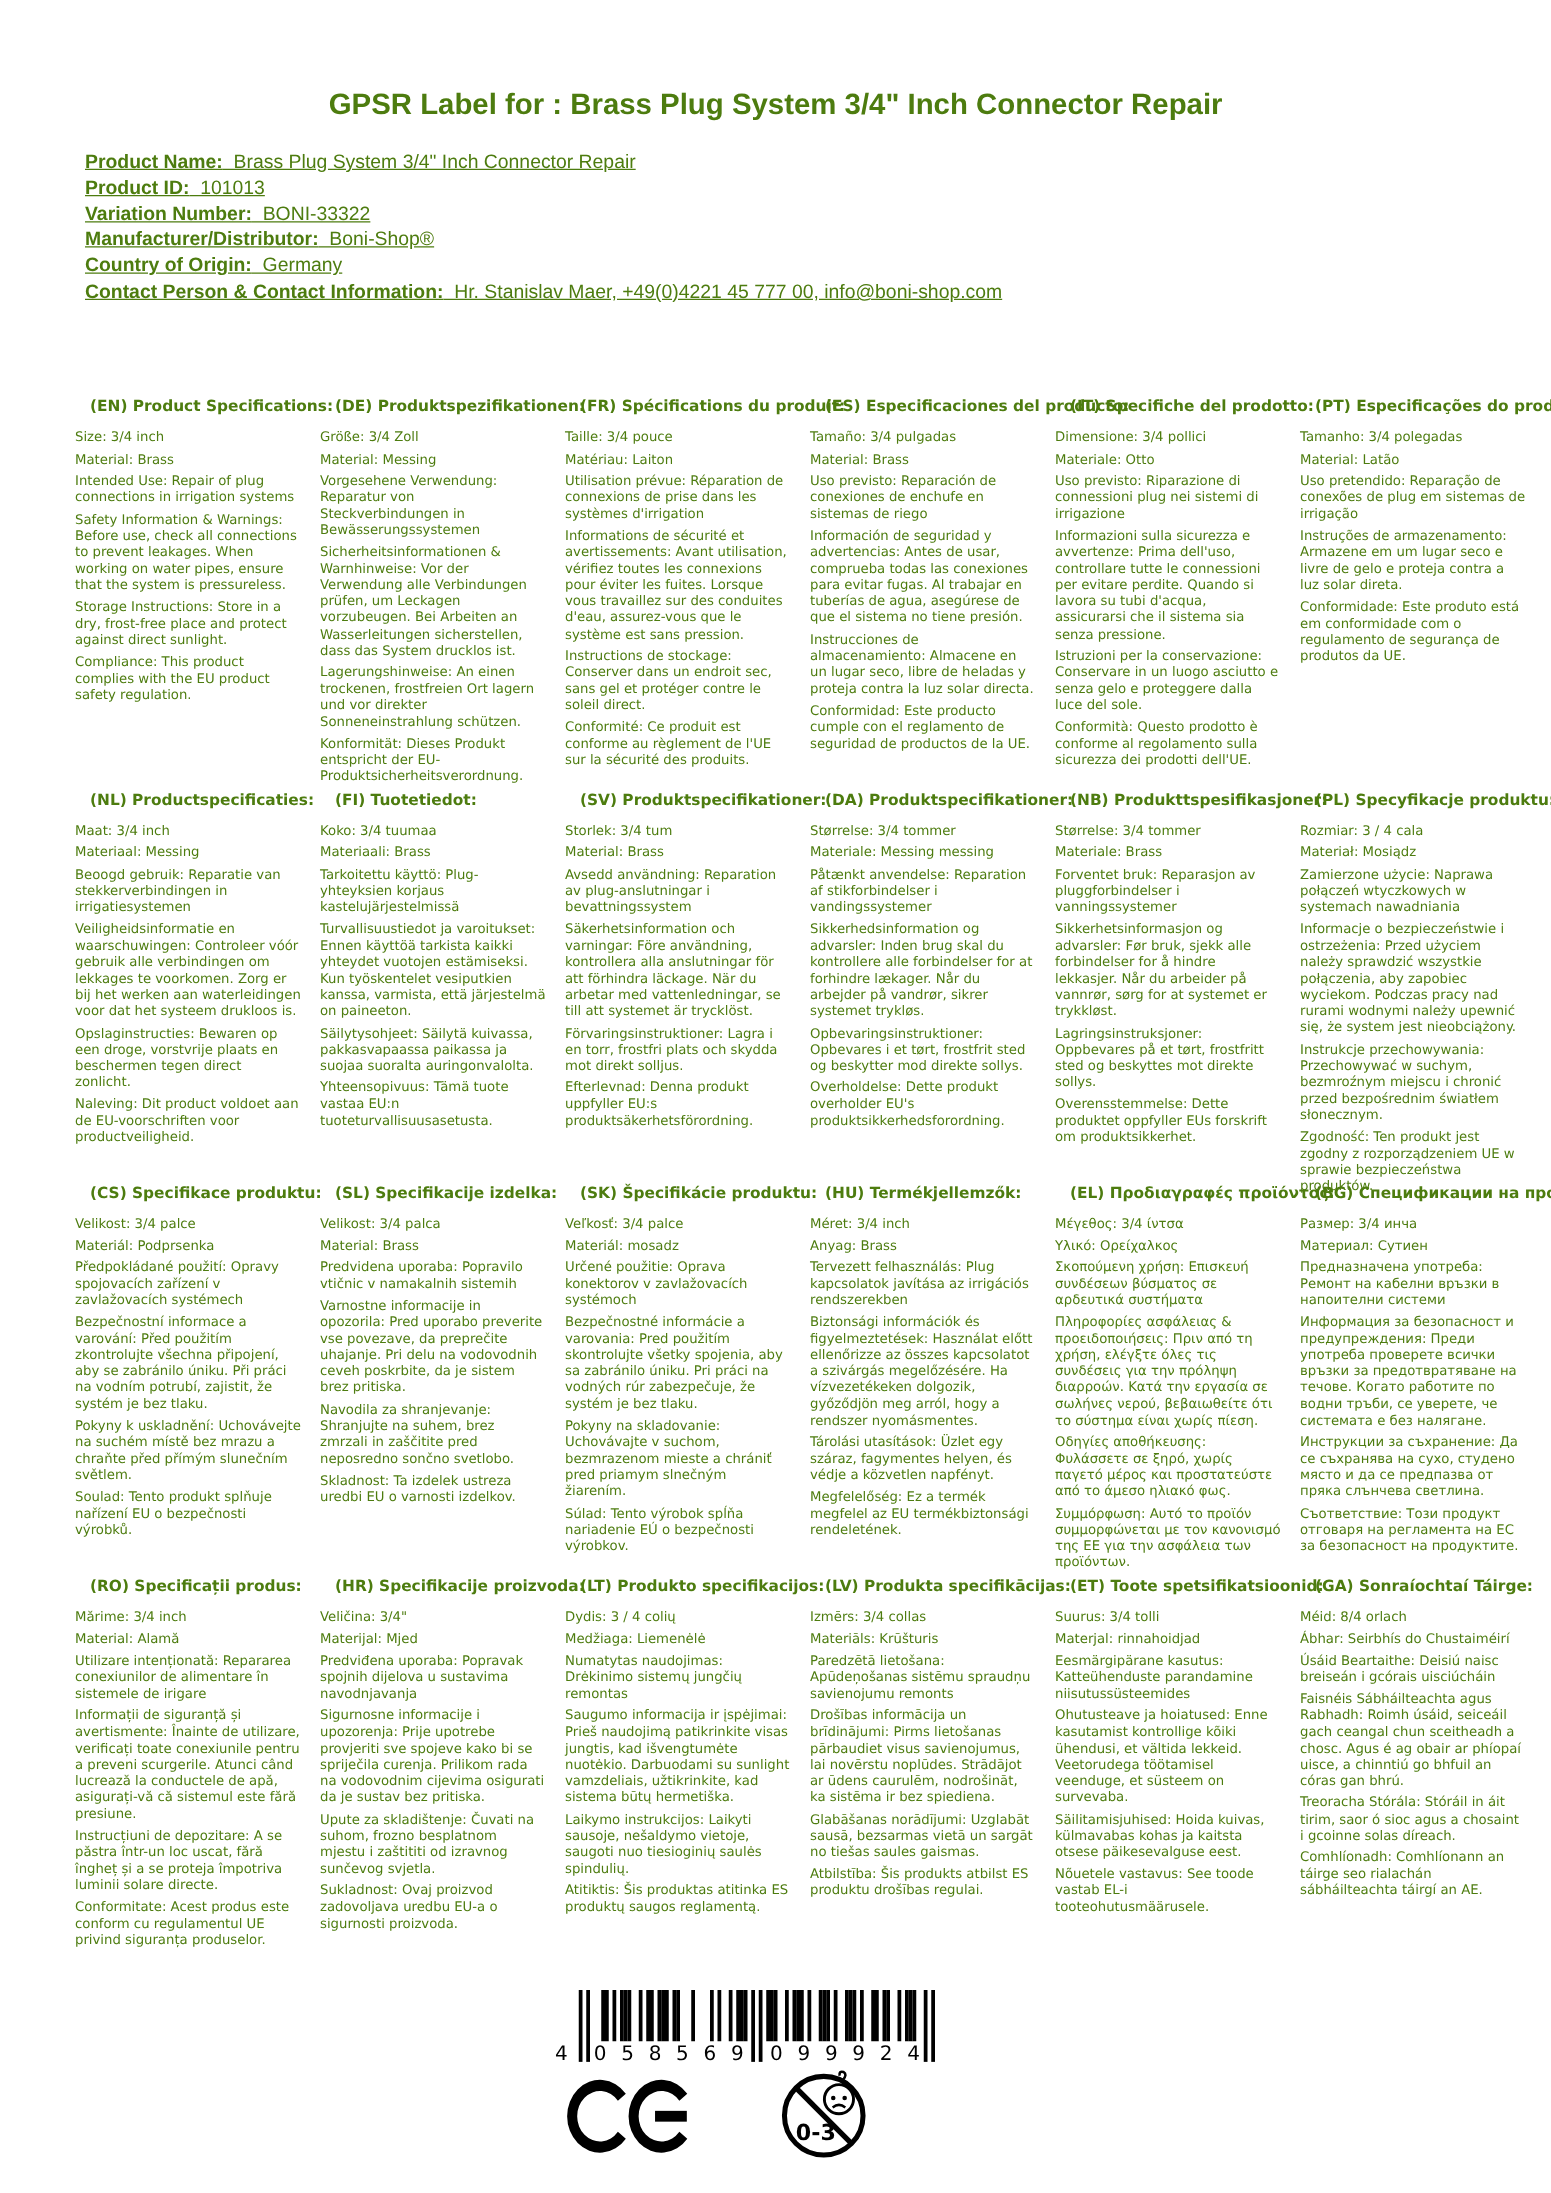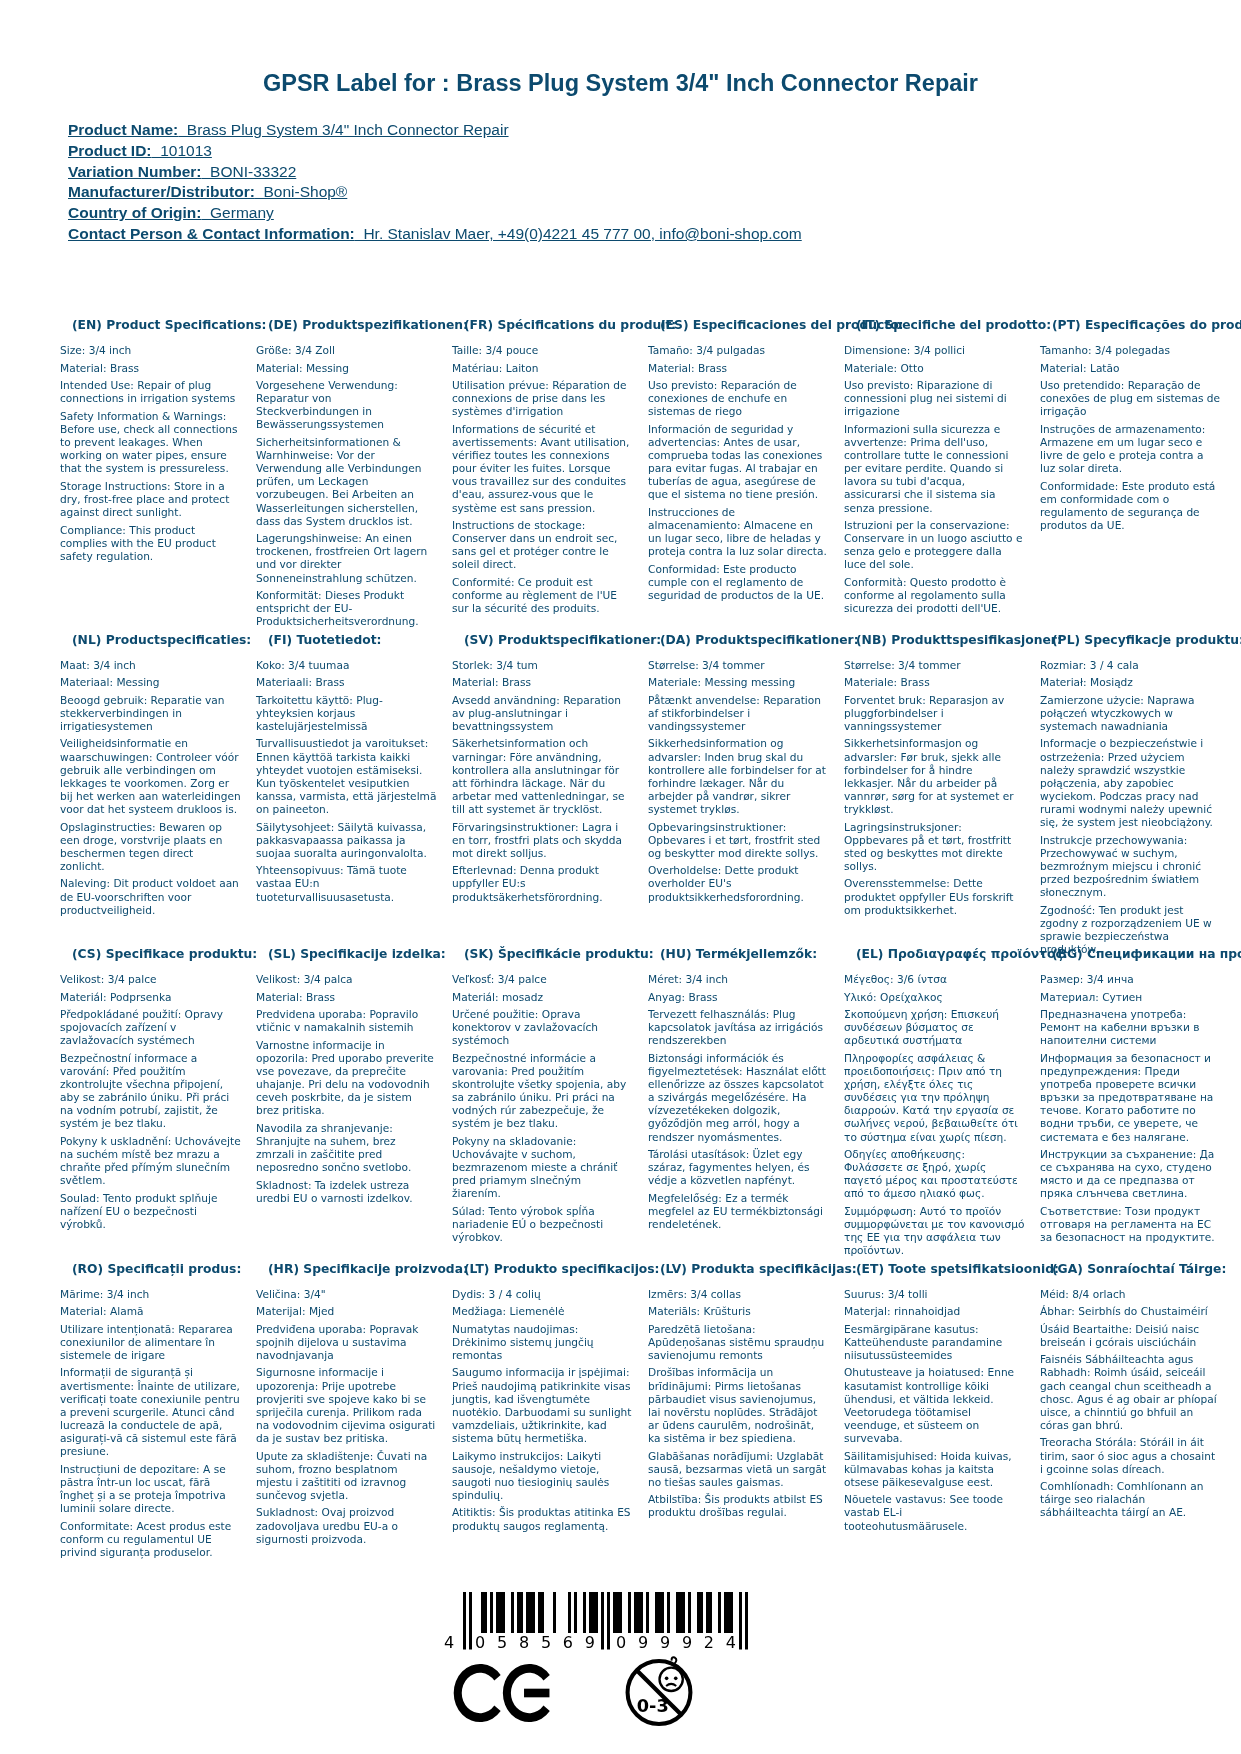--- a/index.html
+++ b/index.html
@@ -1,19 +1,19 @@
 <!DOCTYPE html>
 <html><head>
 <meta charset="utf-8">
 <style>
   * { margin:0; padding:0; box-sizing:border-box; }
   html,body { background:#fff; }
   .page {
     position:relative; width:1241px; height:1754px; background:#ffffff;
-    color:#0c4a6e; font-family:"DejaVu Sans", sans-serif; overflow:hidden;
+    color:#4d7c0f; font-family:"DejaVu Sans", sans-serif; overflow:hidden;
   }
   .title {
     position:absolute; top:70px; left:0; width:100%; text-align:center;
     font-family:"Liberation Sans", sans-serif; font-weight:700; font-size:23.5px;
   }
   .info {
     position:absolute; top:120px; left:68px;
     font-family:"Liberation Sans", sans-serif; font-size:15.5px; line-height:20.8px;text-decoration:underline;
   }
   .info-row b { font-weight:700; }
@@ -244,21 +244,21 @@
           <p>Tervezett felhasználás: Plug kapcsolatok javítása az irrigációs rendszerekben</p>
           <p>Biztonsági információk és figyelmeztetések: Használat előtt ellenőrizze az összes kapcsolatot a szivárgás megelőzésére. Ha vízvezetékeken dolgozik, győződjön meg arról, hogy a rendszer nyomásmentes.</p>
           <p>Tárolási utasítások: Üzlet egy száraz, fagymentes helyen, és védje a közvetlen napfényt.</p>
           <p>Megfelelőség: Ez a termék megfelel az EU termékbiztonsági rendeletének.</p>
         </div>
   </section>
 
   <section class="lang-cell">
     <h3>(EL) Προδιαγραφές προϊόντος:</h3>
     <div class="lang-body">
-          <p>Μέγεθος: 3/6 ίντσα</p>
+          <p>Μέγεθος: 3/4 ίντσα</p>
           <p>Υλικό: Ορείχαλκος</p>
           <p>Σκοπούμενη χρήση: Επισκευή συνδέσεων βύσματος σε αρδευτικά συστήματα</p>
           <p>Πληροφορίες ασφάλειας &amp; προειδοποιήσεις: Πριν από τη χρήση, ελέγξτε όλες τις συνδέσεις για την πρόληψη διαρροών. Κατά την εργασία σε σωλήνες νερού, βεβαιωθείτε ότι το σύστημα είναι χωρίς πίεση.</p>
           <p>Οδηγίες αποθήκευσης: Φυλάσσετε σε ξηρό, χωρίς παγετό μέρος και προστατεύστε από το άμεσο ηλιακό φως.</p>
           <p>Συμμόρφωση: Αυτό το προϊόν συμμορφώνεται με τον κανονισμό της ΕΕ για την ασφάλεια των προϊόντων.</p>
         </div>
   </section>
 
   <section class="lang-cell">
     <h3>(BG) Спецификации на продукта:</h3>

